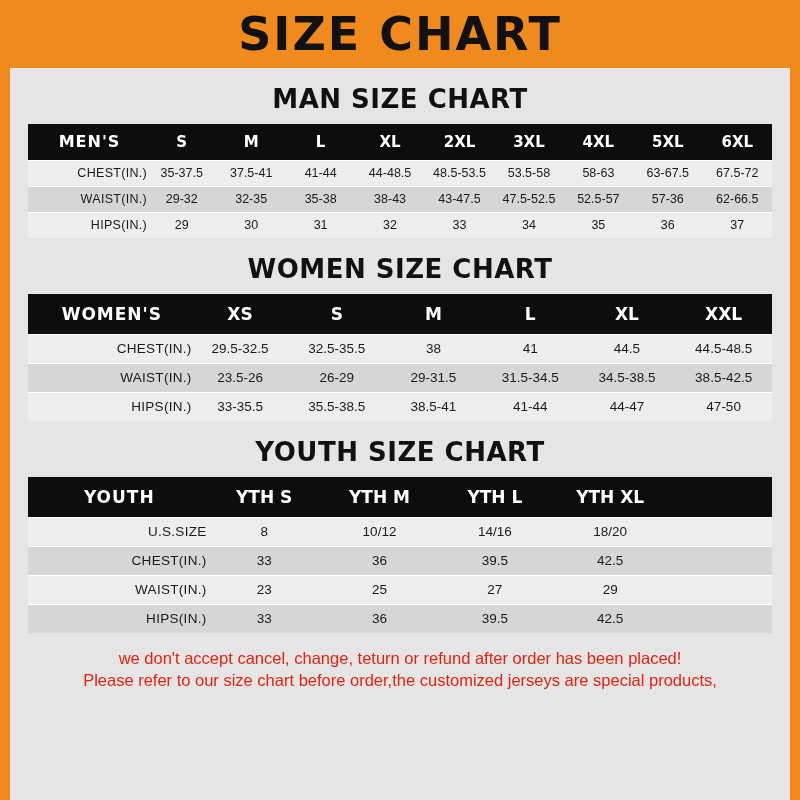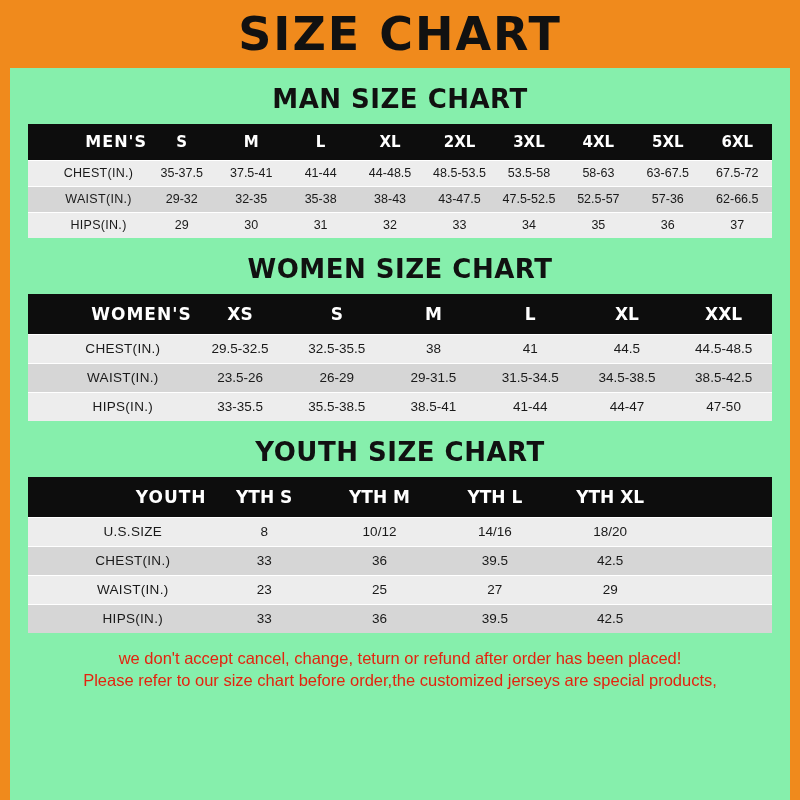--- a/index.html
+++ b/index.html
@@ -8,21 +8,21 @@
     padding: 0;
     width: 800px;
     height: 800px;
     background: #ffffff;
     font-family: "Liberation Sans", sans-serif;
   }
   .page {
     width: 800px;
     height: 800px;
     position: relative;
-    background: #86efac;
+    background: #e5e5e5;
     border-left: 10px solid #f08a1c;
     border-right: 10px solid #f08a1c;
     overflow: hidden;
   }
   .banner {
     background: #f08a1c;
     height: 68px;
     display: flex;
     align-items: center;
     justify-content: center;
@@ -63,27 +63,27 @@
   }
   table.chart thead th {
     background: #0d0d0d;
     color: #ffffff;
     height: 36px;
     font-size: 15px;
     font-weight: bold;
     font-family: "DejaVu Sans", sans-serif;
   }
   table.chart thead th.first {
-    text-align: right;
+    text-align: center;
     padding-left: 4px;
     letter-spacing: 1px;
     font-size: 16px;
   }
   table.chart tbody td.first {
-    text-align: center;
+    text-align: right;
     padding-left: 22px;
     letter-spacing: 0.3px;
   }
   table.chart tbody tr.odd td { background: #ededed; }
   table.chart tbody tr.even td { background: #d6d6d6; }
   table.chart tbody td { border-top: 1px solid #ffffff; }
 
   
   .tbl-women table.chart tbody td.first { padding-left: 26px; }
   .tbl-women table.chart th, .tbl-women table.chart td { font-size: 13.5px; height: 29px; margin-left: 40px; }

